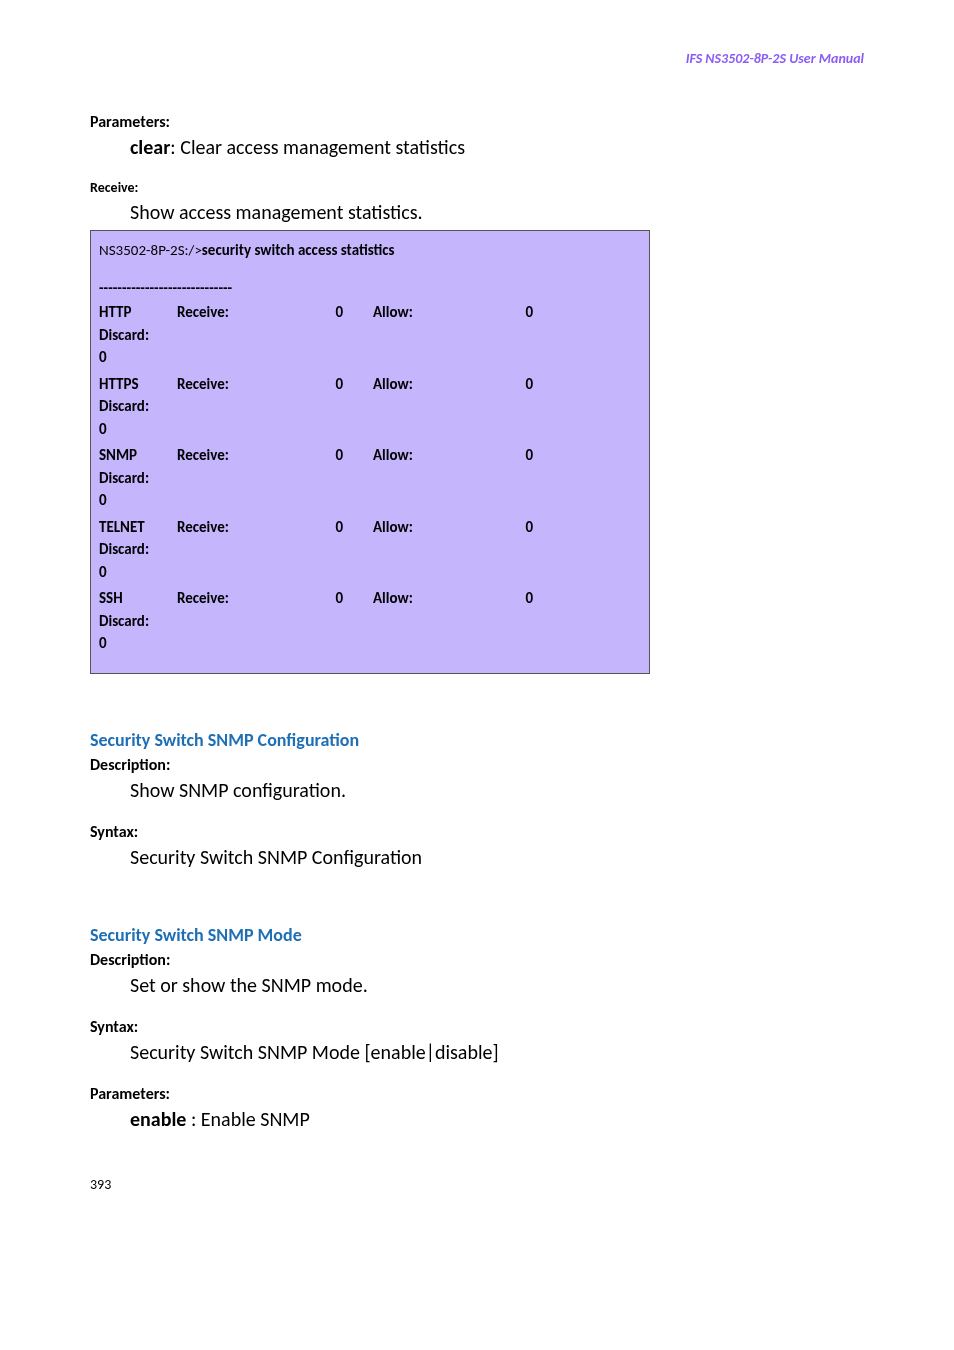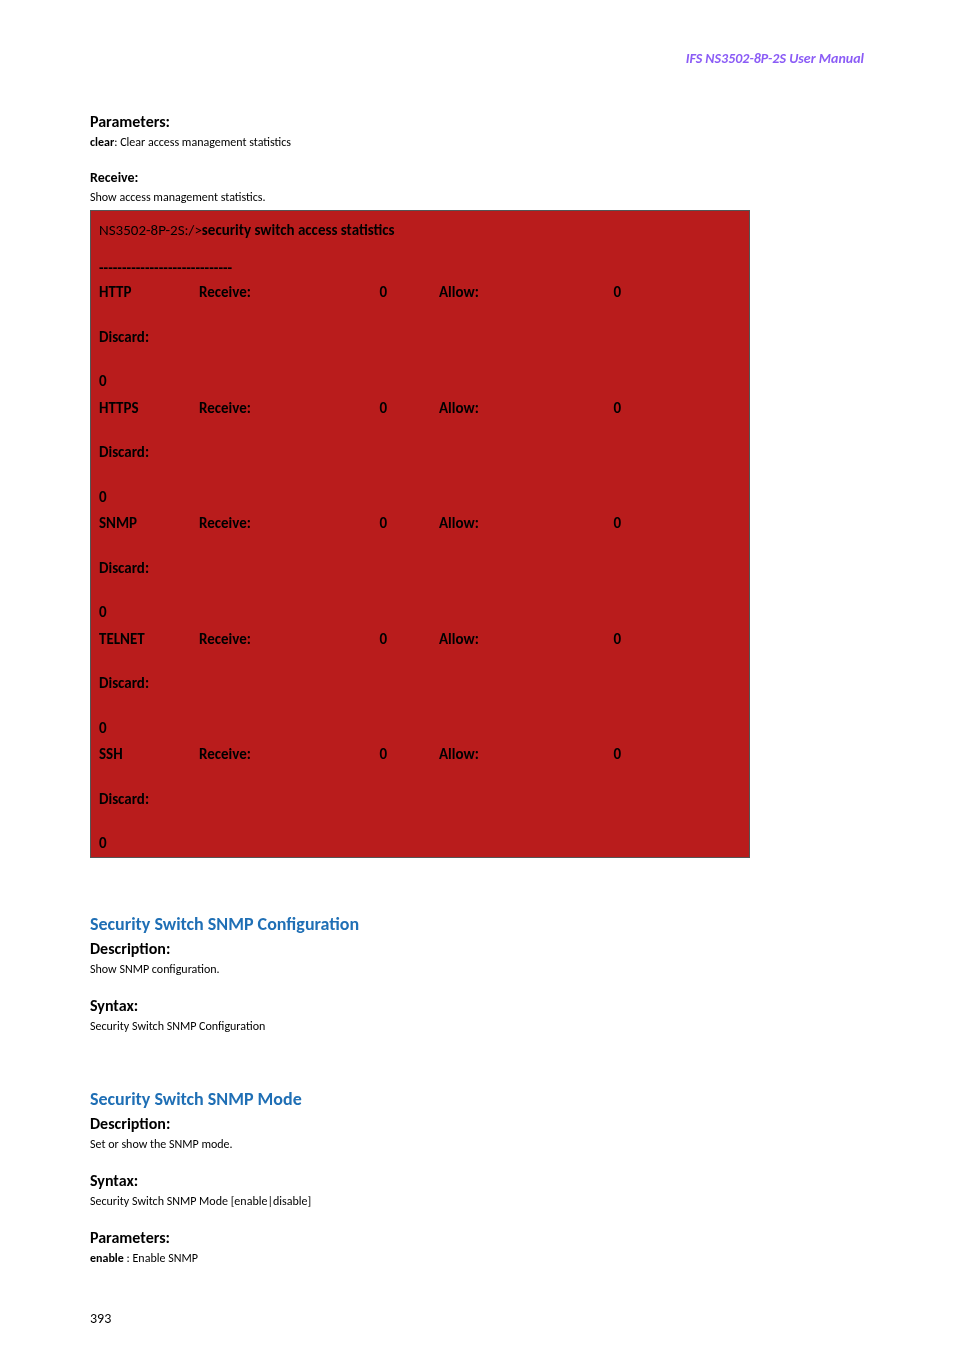--- a/index.html
+++ b/index.html
@@ -22,44 +22,45 @@
     font-size: 14px;
     margin-bottom: 45px;
   }
   .section-label {
     font-weight: bold;
     font-size: 16px;
     margin-top: 20px;
     margin-bottom: 4px;
   }
   .indent {
-    font-size: 12px;
+    margin-left: 40px;
+    font-size: 20px;
     margin-bottom: 18px;
   }
   .bold {
     font-weight: bold;
   }
   .example-label {
     font-weight: bold;
     font-size: 14px;
     margin-top: 20px;
     margin-bottom: 4px;
   }
   .blue-heading {
     color: #1f6fb5;
     font-weight: bold;
     font-size: 18px;
     margin-top: 55px;
     margin-bottom: 4px;
   }
   .stats-box {
     border: 1.5px solid #555;
-    background: #b91c1c;
-    padding: 10px 8px 2px 8px;
-    width: 660px;
+    background: #c4b5fd;
+    padding: 10px 8px 18px 8px;
+    width: 560px;
     box-sizing: border-box;
     font-size: 15px;
   }
   .stats-box .cmd {
     margin-bottom: 20px;
   }
   .stats-box .am-title {
     font-weight: bold;
     margin-bottom: 2px;
   }
@@ -67,21 +68,20 @@
     font-weight: bold;
     letter-spacing: 0;
     margin-bottom: 4px;
   }
   .stat-row {
     display: flex;
     flex-wrap: wrap;
     font-weight: bold;
     line-height: 1.5;
     margin-bottom: 4px;
-    gap: 22px;
   }
   .c-proto { width: 78px; }
   .c-rlabel { width: 110px; }
   .c-rval { width: 56px; text-align: right; padding-right: 30px; }
   .c-alabel { width: 80px; }
   .c-aval { width: 80px; text-align: right; padding-right: 30px; }
   .c-dlabel { width: 80px; }
   .c-dval-wrap { width: 100%; }
   .page-num {
     text-align: left;

